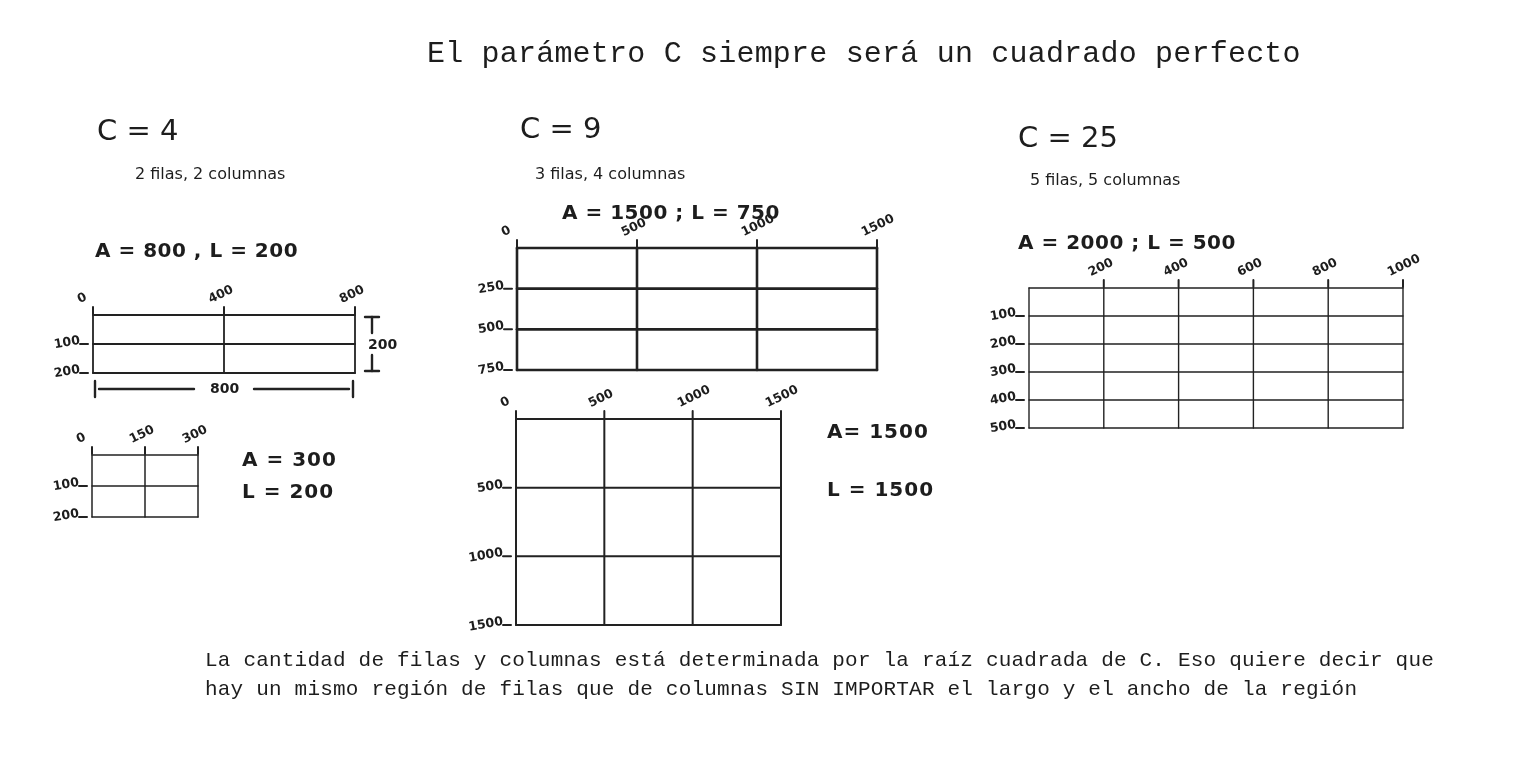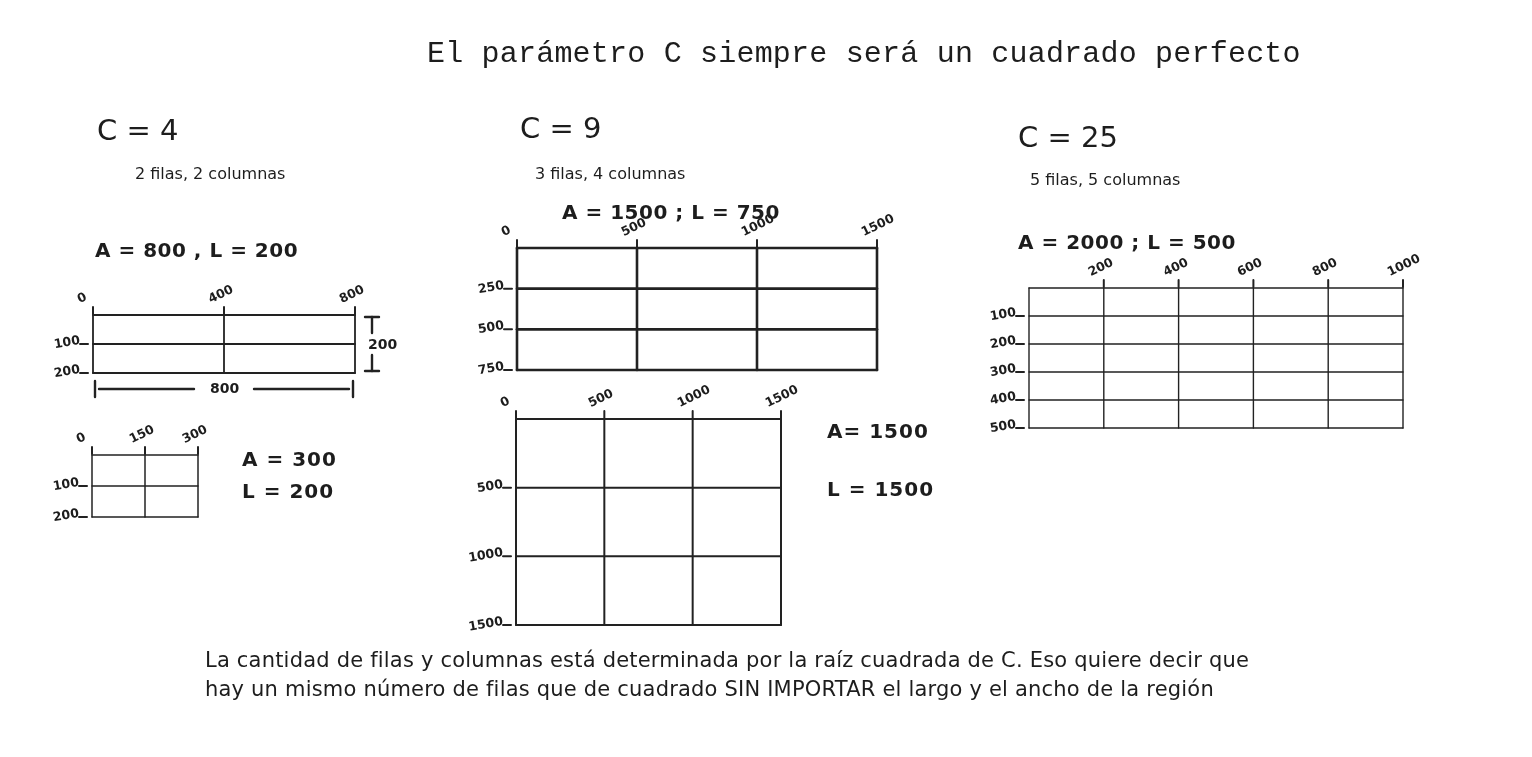--- a/index.html
+++ b/index.html
@@ -23,20 +23,21 @@
     font-family: Liberation Mono, monospace;
   }
   .c-head { font-size: 29px; }
   .sub    { font-size: 16px; }
   .params { font-size: 20px; font-weight: 700; letter-spacing: 0.5px; }
   .note {
     font-size: 21px;
     line-height: 29px;
     letter-spacing: 0.2px;
     white-space: nowrap;
+    font-family: Liberation Mono, monospace;
   }
   .xtick {
     position: absolute;
     font-size: 12.5px;
     font-weight: 700;
     transform: rotate(-26deg);
     transform-origin: left bottom;
     white-space: nowrap;
   }
   .ytick {
@@ -206,16 +207,16 @@
       <div class="xtick" style="left: 1391px; top: 264px;">1000</div>
       <div class="ytick" style="left: 978px; top: 307px;">100</div>
       <div class="ytick" style="left: 978px; top: 335px;">200</div>
       <div class="ytick" style="left: 978px; top: 363px;">300</div>
       <div class="ytick" style="left: 978px; top: 391px;">400</div>
       <div class="ytick" style="left: 978px; top: 419px;">500</div>
     </div>
 
   <div class="abs note" style="left:205px; top:646px">
     <div>La cantidad de filas y columnas está determinada por la raíz cuadrada de C. Eso quiere decir que</div>
-    <div>hay un mismo número de filas que de cuadrado SIN IMPORTAR el largo y el ancho de la región</div>
+    <div>hay un mismo región de filas que de columnas SIN IMPORTAR el largo y el ancho de la región</div>
   </div>
 
 </div>
 
 </body></html>

